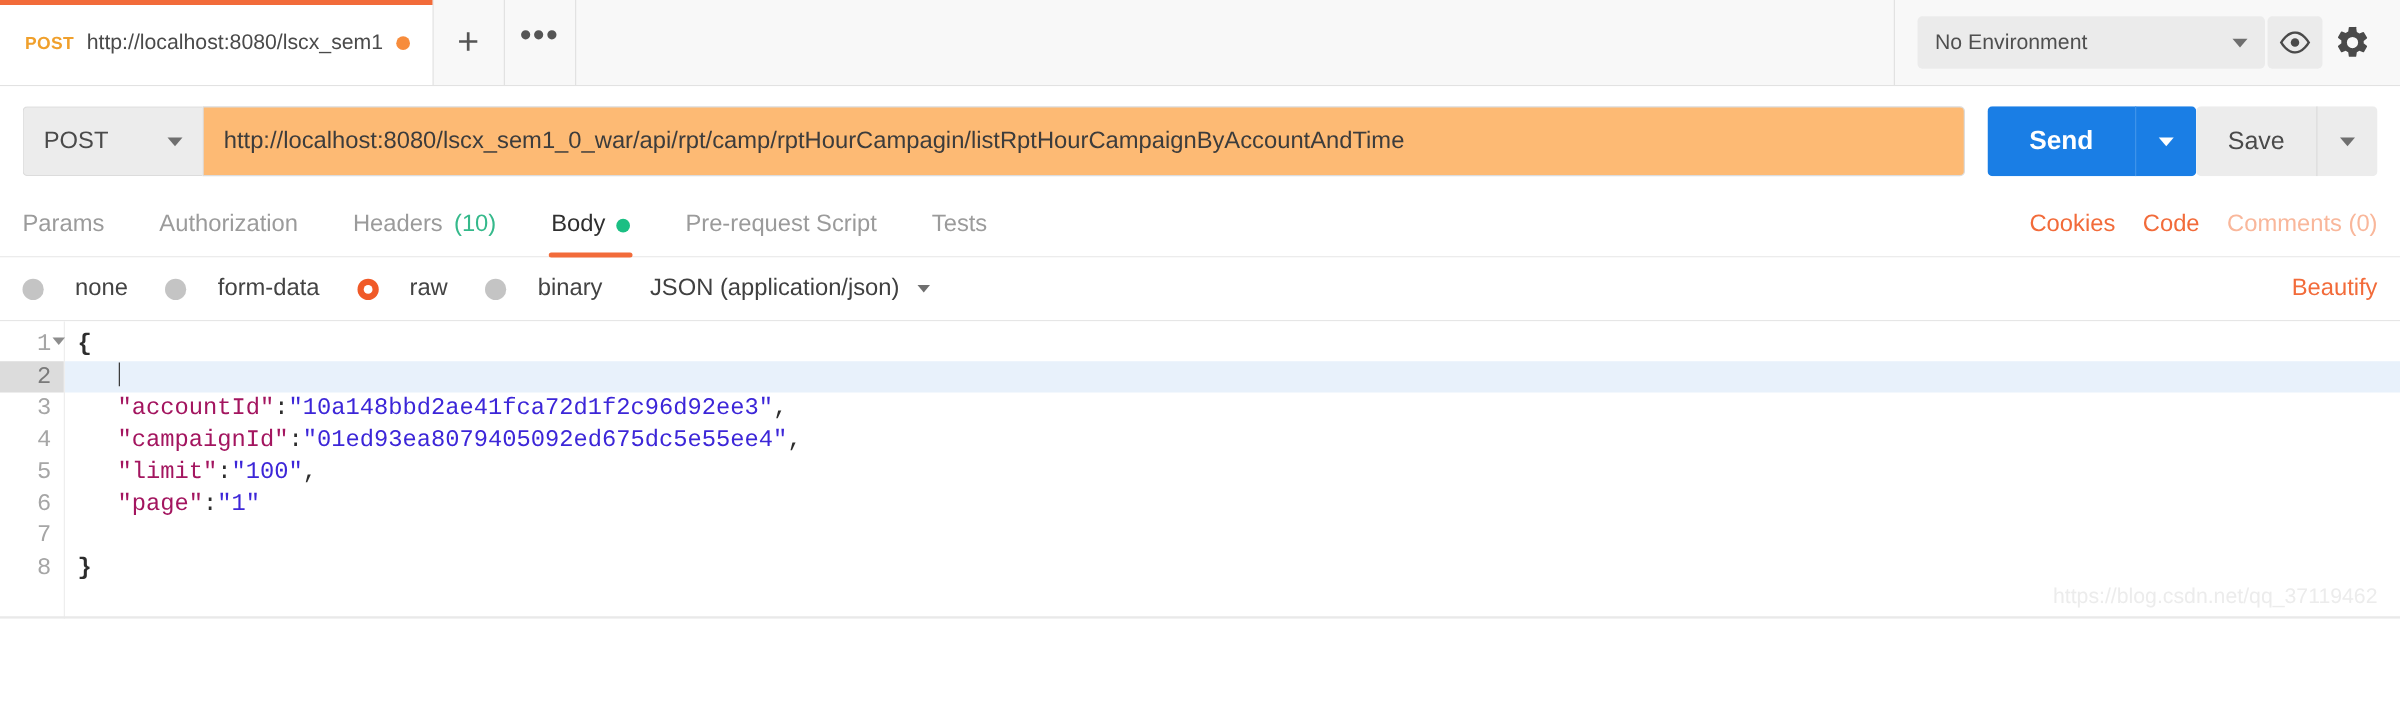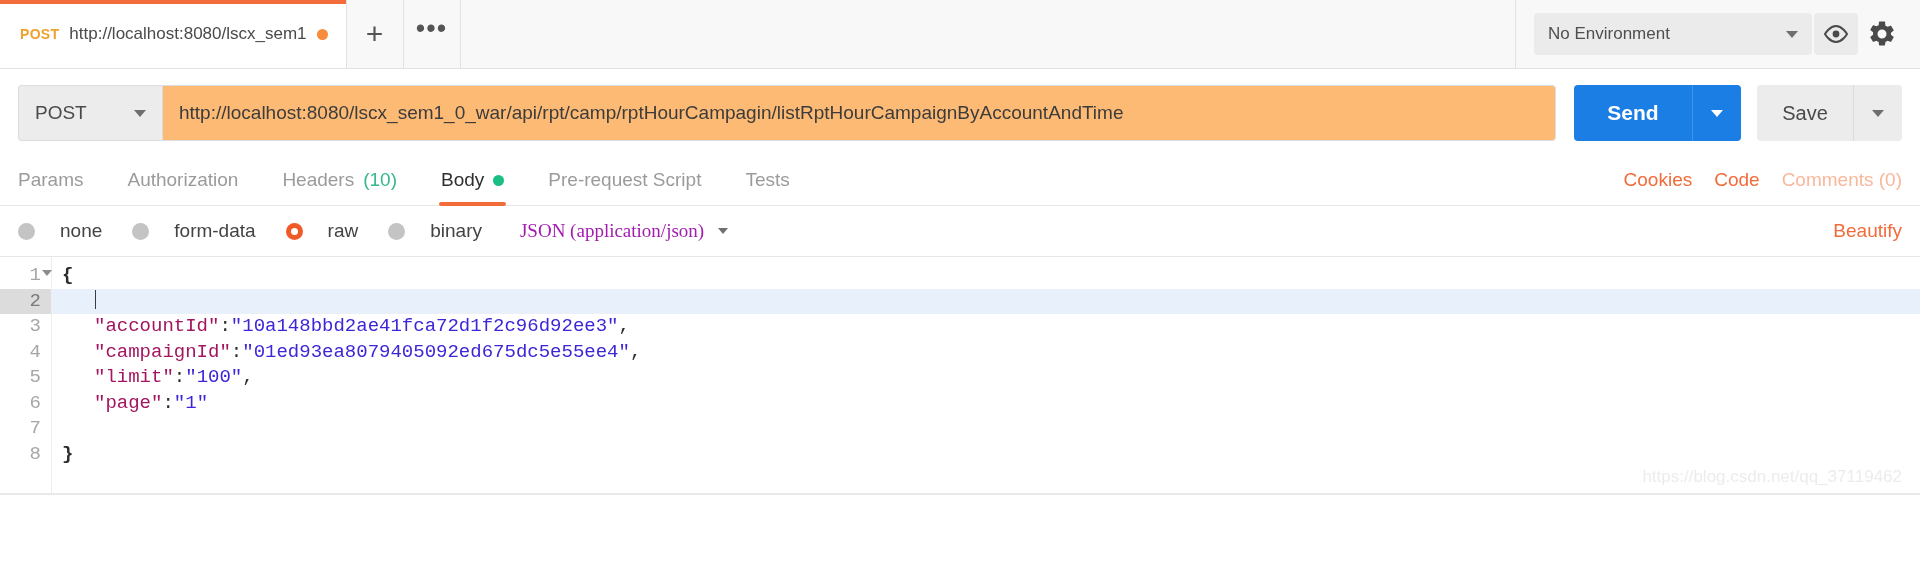--- a/index.html
+++ b/index.html
@@ -188,21 +188,21 @@
     width: 48px;
     height: 56px;
     display: flex;
     align-items: center;
     justify-content: center;
     border-left: 1px solid #3e93ea;
     cursor: pointer;
   }
   .save-group {
     display: flex;
-    margin-left: 16px;
+    margin-left: 0;
     border-radius: 4px;
     overflow: hidden;
   }
   .save-btn {
     background: #ececec;
     color: #4a4a4a;
     font-size: 20px;
     height: 56px;
     width: 96px;
     display: flex;
@@ -312,24 +312,23 @@
     left: 5px; top: 5px;
     width: 7px; height: 7px;
     border-radius: 50%;
     background: #ffffff;
   }
   .json-select {
     display: flex;
     align-items: center;
     gap: 14px;
     font-size: 19px;
-    color: #a21caf;
+    color: #404040;
     cursor: pointer;
     margin-left: 8px;
-    font-family: Liberation Serif, serif;
   }
 
   
   .editor {
     position: relative;
     border-top: 1px solid #e6e6e6;
     background: #ffffff;
     height: 238px;
     overflow: hidden;
     display: flex;

